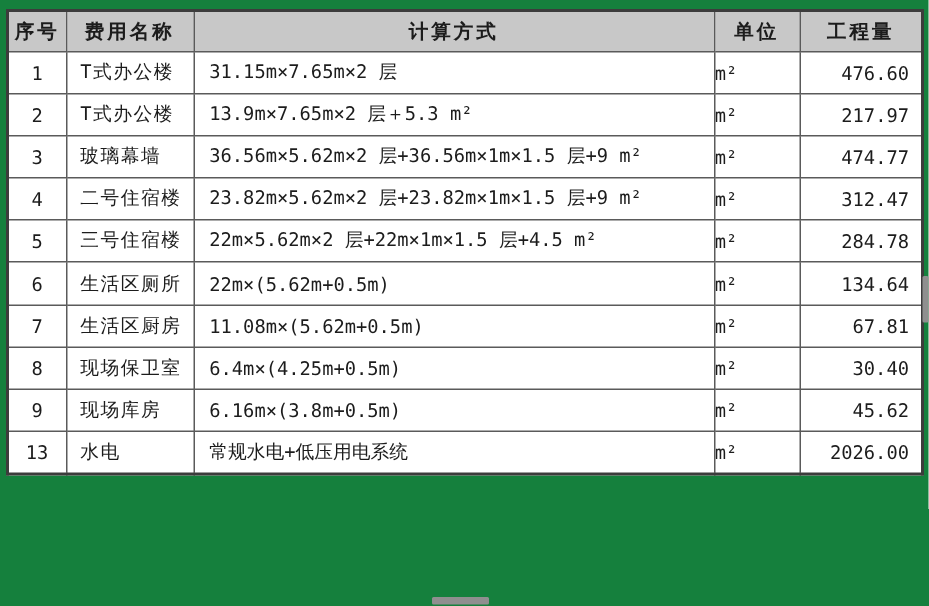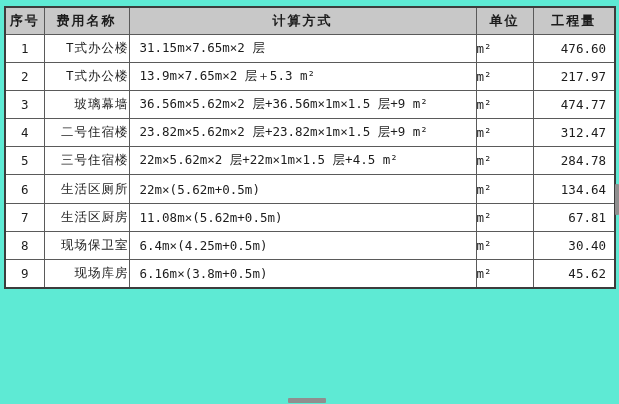--- a/index.html
+++ b/index.html
@@ -13,21 +13,21 @@
   html,body{background:#ffffff;}
   body{
     width:619px;height:404px;
     font-family:"DejaVu Sans Mono","Liberation Mono",monospace;
     color:var(--ink);
     overflow:hidden;
   }
   .sheet{
     position:relative;
     width:619px;height:404px;
-    background:#5eead4;
+    background:#15803d;
   }
   table.qty-table{
     position:absolute;
     left:4px;top:6px;
     width:610px;
     border-collapse:collapse;
     table-layout:fixed;
     border:2px solid var(--outer-border);
     background:#ffffff;
   }
@@ -45,21 +45,21 @@
   thead th{
     height:27px;
     background:var(--header-bg);
     font-weight:bold;
     font-size:13px;
     text-align:center;
     letter-spacing:2px;
   }
   tbody td{height:28.2px;}
   td.no{text-align:center;}
-  td.name{text-align:right;padding-left:9px;letter-spacing:1px;}
+  td.name{text-align:left;padding-left:9px;letter-spacing:1px;}
   td.calc{text-align:left;padding-left:10px;white-space:pre;letter-spacing:0;}
   td.unit{}
   td.qty{text-align:right;padding-right:8px;}
   .scroll-thumb{
     position:absolute;
     background:var(--thumb);
     border-radius:1px;
   }
   .thumb-bottom{left:288px;top:398px;width:38px;height:5px;}
   .thumb-right{left:615px;top:184px;width:4px;height:31px;}
@@ -143,19 +143,26 @@
       <td class="unit">m²</td>
       <td class="qty">30.40</td>
     </tr>
         <tr>
       <td class="no">9</td>
       <td class="name">现场库房</td>
       <td class="calc">6.16m×(3.8m+0.5m)</td>
       <td class="unit">m²</td>
       <td class="qty">45.62</td>
     </tr>
+        <tr>
+      <td class="no">13</td>
+      <td class="name">水电</td>
+      <td class="calc">常规水电+低压用电系统</td>
+      <td class="unit">m²</td>
+      <td class="qty">2026.00</td>
+    </tr>
       </tbody>
   </table>
 
   <div class="scroll-thumb thumb-bottom"></div>
   <div class="scroll-thumb thumb-right"></div>
 
 </div>
 
 </body></html>

